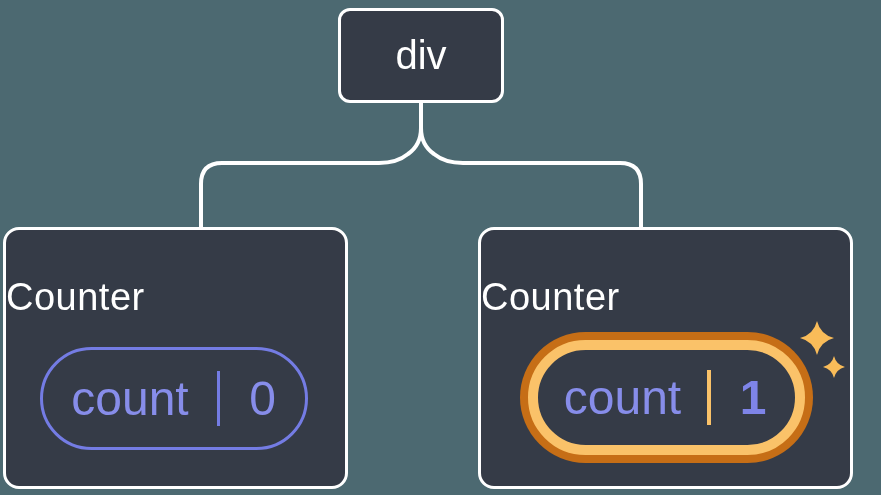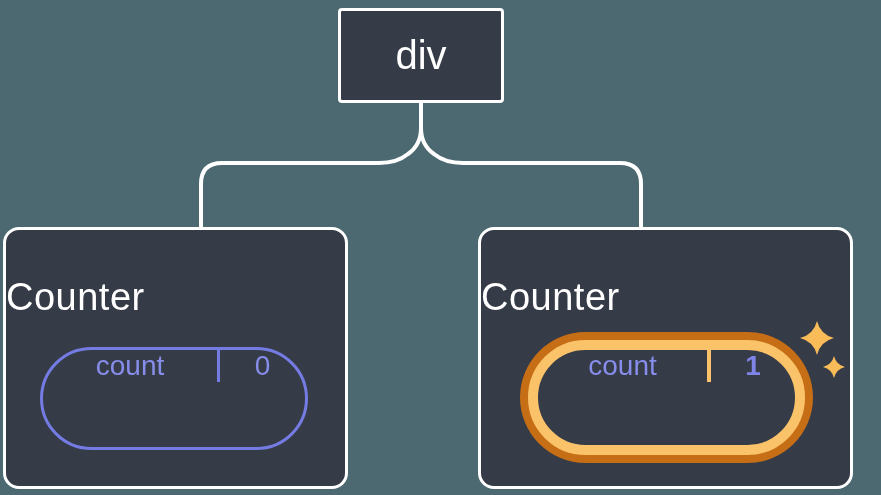--- a/index.html
+++ b/index.html
@@ -19,21 +19,21 @@
   }
   .node {
     position: absolute;
     box-sizing: border-box;
     background: #353B47;
     border: 3px solid #FFFFFF;
   }
   .root-node {
     left: 338px; top: 8px;
     width: 166px; height: 95px;
-    border-radius: 4px;
+    border-radius: 12px;
     display: flex; align-items: center; justify-content: center;
     color: #FFFFFF;
     font-size: 40px;
     font-weight: 500;
   }
   .counter-node {
     width: 345px; height: 262px;
     border-radius: 16px;
   }
   .counter-left  { left: 3px;   top: 227px; }
@@ -49,23 +49,23 @@
     letter-spacing: 0.5px;
   }
   .state-pill {
     position: absolute;
     left: 34px; top: 117px;
     width: 268px; height: 103px;
     box-sizing: border-box;
     border: 3px solid #747CE4;
     border-radius: 60px;
     display: flex;
-    align-items: flex-start;
+    align-items: center;
     color: #878DEA;
-    font-size: 28px;
+    font-size: 48px;
   }
   .state-pill .pill-key {
     width: 174px;
     border-right: 3px solid #747CE4;
     display: flex; align-items: center; justify-content: center;
   }
   .state-pill .pill-value {
     flex: 1;
     display: flex; align-items: center; justify-content: center;
   }

